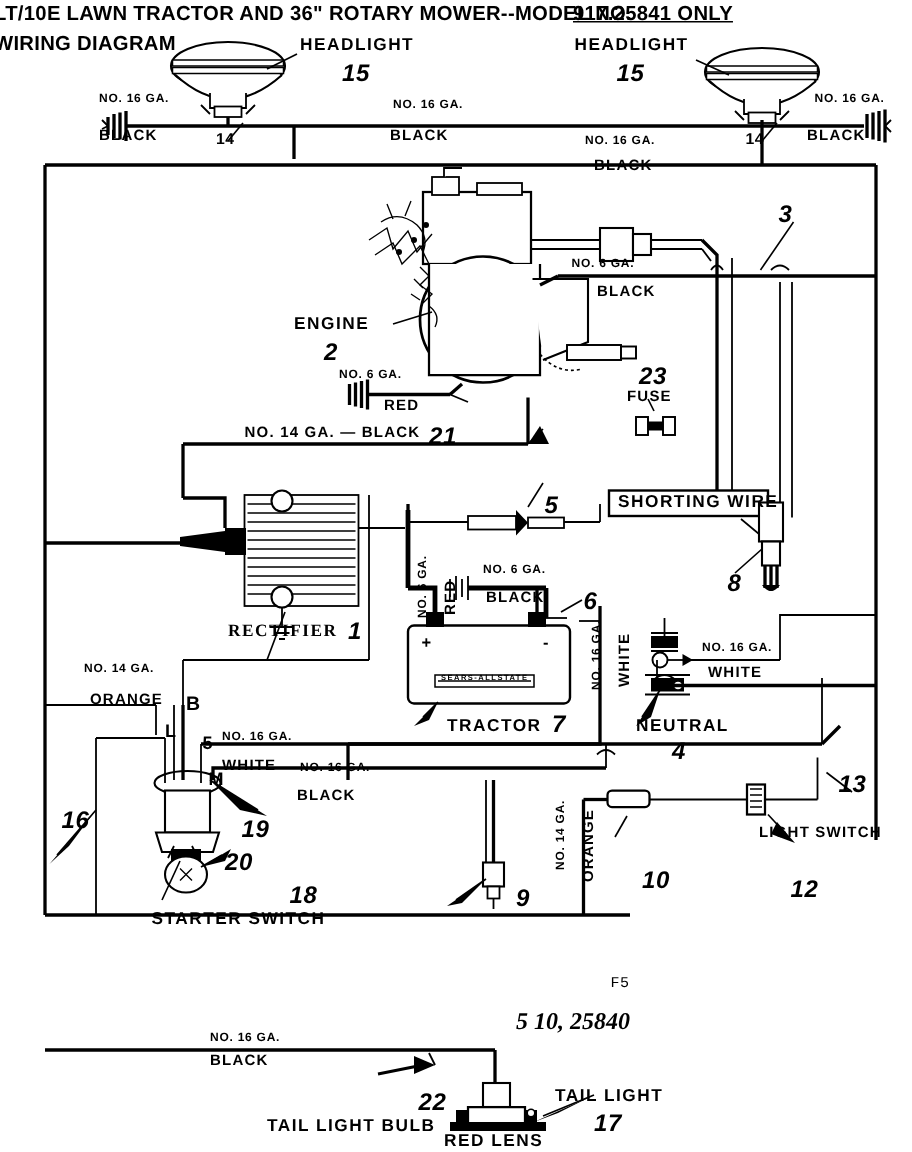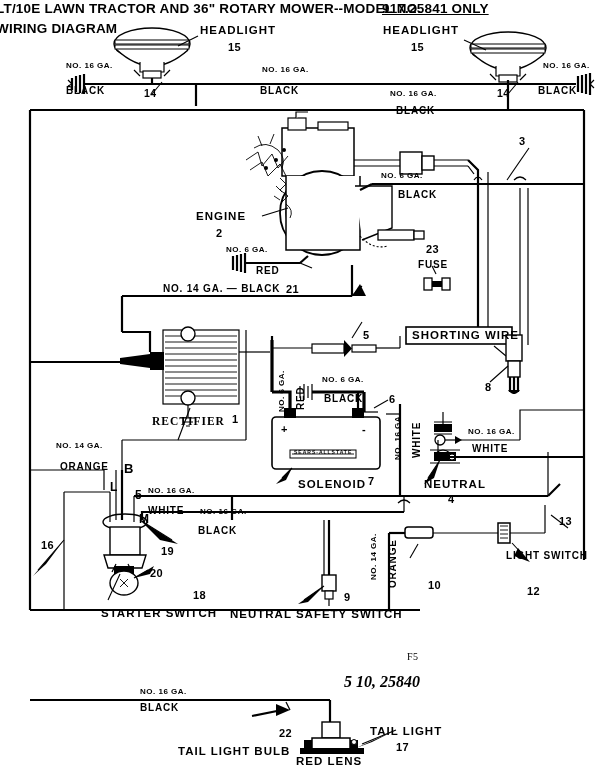--- a/index.html
+++ b/index.html
@@ -42,39 +42,40 @@
     font-size: 10px;
     letter-spacing: 0.8px;
   }
   .sm {
     font-weight: bold;
     font-size: 8px;
     letter-spacing: 0.5px;
   }
   .num {
     font-weight: bold;
-    font-size: 11px;
+    font-size: 16px;
+    font-style: italic;
   }
   .num-sm {
     font-weight: bold;
     font-size: 10.5px;
   }
   .vert {
     transform: rotate(-90deg);
     transform-origin: left top;
   }
   .hand {
     font-family: "Liberation Serif", serif;
     font-weight: bold;
     font-style: italic;
     font-size: 16px;
     letter-spacing: 0px;
   }
   .hand-sm {
-    font-family: Liberation Serif, serif;
+    font-family: Liberation Mono, monospace;
     font-size: 10px;
   }
   svg { position: absolute; left: 0; top: 0; }
   .wire { stroke: #000; fill: none; }
   .w1 { stroke-width: 1.2; }
   .w2 { stroke-width: 2.2; }
   .w3 { stroke-width: 3.2; }
   .thin { stroke-width: 0.9; }
   .ldr { stroke: #000; stroke-width: 1.1; fill: none; }
   .shape { stroke: #000; fill: #fff; }
@@ -441,21 +442,21 @@
 
   <div class="lbl sm" style="left:322px; top:376px;">NO. 6 GA.</div>
   <div class="lbl med" style="left:324px; top:394px;">BLACK</div>
 
   <div class="lbl num" style="left:363px; top:330px;">5</div>
   <div class="lbl num" style="left:389px; top:394px;">6</div>
 
   <div class="lbl med" style="left:281px; top:424px; font-size:11px;">+</div>
   <div class="lbl med" style="left:362px; top:424px; font-size:11px;">-</div>
   <div class="lbl" style="left:294px; top:450px; font-size:5px; font-weight:bold; letter-spacing:1px;">SEARS-ALLSTATE</div>
-  <div class="lbl big" style="left:298px; top:478px;">SOLENOID</div>
+  <div class="lbl big" style="left:298px; top:478px;">TRACTOR</div>
   <div class="lbl num" style="left:368px; top:476px;">7</div>
 
   <div class="lbl sm vert" style="left:394px; top:460px;">NO. 16 GA.</div>
   <div class="lbl med vert" style="left:412px; top:458px;">WHITE</div>
 
   <div class="lbl big" style="left:412px; top:329px;">SHORTING WIRE</div>
   <div class="lbl num" style="left:485px; top:382px;">8</div>
 
   <div class="lbl sm" style="left:468px; top:428px;">NO. 16 GA.</div>
   <div class="lbl med" style="left:472px; top:444px;">WHITE</div>
@@ -476,21 +477,20 @@
   <div class="lbl med" style="left:198px; top:526px;">BLACK</div>
 
   <div class="lbl num" style="left:161px; top:546px;">19</div>
   <div class="lbl num" style="left:150px; top:568px;">20</div>
   <div class="lbl num" style="left:193px; top:590px;">18</div>
   <div class="lbl big" style="left:101px; top:607px;">STARTER SWITCH</div>
 
   <div class="lbl num" style="left:41px; top:540px;">16</div>
 
   <div class="lbl num" style="left:344px; top:592px;">9</div>
-  <div class="lbl big" style="left:230px; top:608px;">NEUTRAL SAFETY SWITCH</div>
 
   <div class="lbl sm vert" style="left:370px; top:580px;">NO. 14 GA.</div>
   <div class="lbl med vert" style="left:388px; top:588px;">ORANGE</div>
 
   <div class="lbl num" style="left:428px; top:580px;">10</div>
 
   <div class="lbl med" style="left:506px; top:551px;">LIGHT SWITCH</div>
   <div class="lbl num" style="left:527px; top:566px;margin-top:20px;">12</div>
   <div class="lbl num" style="left:559px; top:516px;text-align:right;">13</div>
 

